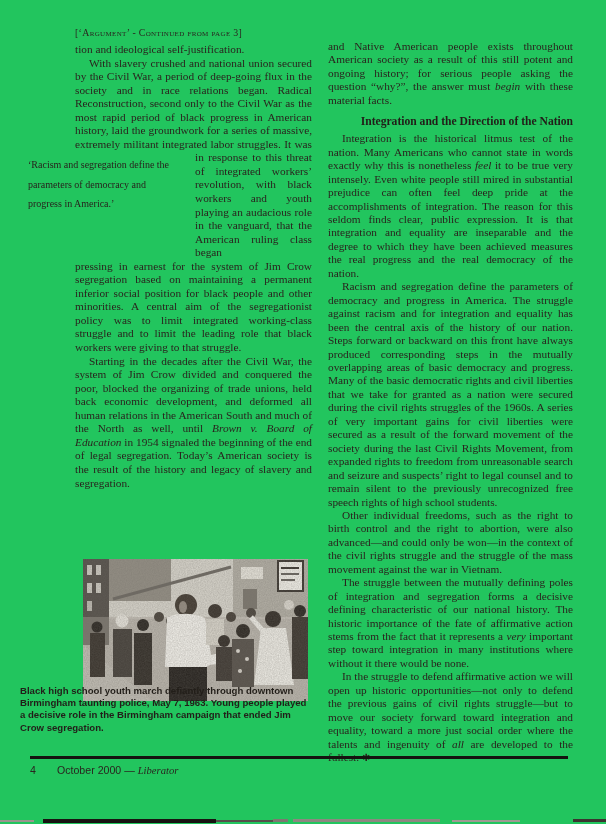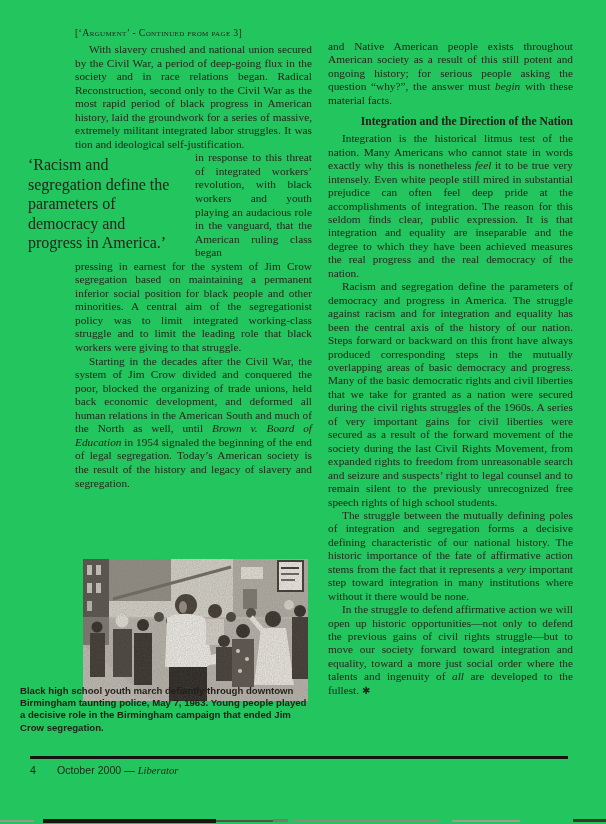--- a/index.html
+++ b/index.html
@@ -20,21 +20,21 @@
   .body-p{
     margin:0;font-size:11.3px;line-height:13.55px;text-align:justify;
     color:#2a241e;
   }
   .ml{margin-left:47px;}
   .indent{text-indent:14px;}
   .cont{text-align-last:justify;}
   .pullwrap{overflow:visible;}
   .pull-quote{
     float:left;width:150px;margin:4px 17px 0 0;min-height:96px;
-    font-size:16px;line-height:19.5px;color:#28231d;text-align:left;
+    font-size:10px;line-height:19.5px;color:#28231d;text-align:left;
   }
   .clear{clear:left;}
 
   
   .photo{position:absolute;left:83px;top:559px;width:225px;height:142px;}
   .photo svg{display:block;}
   .caption{
     position:absolute;left:20px;top:685px;width:290px;
     font-family:"Liberation Sans", sans-serif;font-weight:bold;
     font-size:9.6px;line-height:12.2px;color:#221e19;text-align:left;
@@ -71,23 +71,23 @@
   i{font-style:italic;}
 </style>
 </head>
 <body>
 
 <div class="page">
 
   <div class="col-left">
     <div class="continued-note">[‘Argument’ - Continued from page 3]</div>
 
+    <p class="body-p ml">tion and ideological self-justification.</p>
+
     <p class="body-p ml indent cont">With slavery crushed and national union secured by the Civil War, a period of deep-going flux in the society and in race relations began. Radical Reconstruction, second only to the Civil War as the most rapid period of black progress in American history, laid the groundwork for a series of massive, extremely militant integrated labor struggles. It was</p>
-
-    <p class="body-p ml">tion and ideological self-justification.</p>
 
     <div class="pullwrap">
       <div class="pull-quote">‘Racism and segregation define the parameters of democracy and progress in America.’</div>
       <p class="body-p cont">in response to this threat of integrated workers’ revolution, with black workers and youth playing an audacious role in the vanguard, that the American ruling class began</p>
     </div>
 
     <p class="body-p ml clear">pressing in earnest for the system of Jim Crow segregation based on maintaining a permanent inferior social position for black people and other minorities. A central aim of the segregationist policy was to limit integrated working-class struggle and to limit the leading role that black workers were giving to that struggle.</p>
 
     <p class="body-p ml indent"><span>Starting in the decades after the Civil War, the system of Jim Crow divided and conquered the poor, blocked the organizing of trade unions, held back economic development, and deformed all human relations in the American South and much of the North as well, until </span><i>Brown v. Board of Education</i><span> in 1954 signaled the beginning of the end of legal segregation. Today’s American society is the result of the history and legacy of slavery and segregation.</span></p>
 
@@ -167,20 +167,21 @@
 
   <div class="col-right">
     <p class="body-p"><span>and Native American people exists throughout American society as a result of this still potent and ongoing history; for serious people asking the question “why?”, the answer must </span><i>begin</i><span> with these material facts.</span></p>
 
     <h3 class="section-heading">Integration and the Direction of the Nation</h3>
 
     <p class="body-p indent"><span>Integration is the historical litmus test of the nation. Many Americans who cannot state in words exactly why this is nonetheless </span><i>feel</i><span> it to be true very intensely. Even white people still mired in substantial prejudice can often feel deep pride at the accomplishments of integration. The reason for this seldom finds clear, public expression. It is that integration and equality are inseparable and the degree to which they have been achieved measures the real progress and the real democracy of the nation.</span></p>
 
     <p class="body-p indent">Racism and segregation define the parameters of democracy and progress in America. The struggle against racism and for integration and equality has been the central axis of the history of our nation. Steps forward or backward on this front have always produced corresponding steps in the mutually overlapping areas of basic democracy and progress. Many of the basic democratic rights and civil liberties that we take for granted as a nation were secured during the civil rights struggles of the 1960s. A series of very important gains for civil liberties were secured as a result of the forward movement of the society during the last Civil Rights Movement, from expanded rights to freedom from unreasonable search and seizure and suspects’ right to legal counsel and to remain silent to the previously unrecognized free speech rights of high school students.</p>
 
+    <p class="body-p indent">Other individual freedoms, such as the right to birth control and the right to abortion, were also advanced—and could only be won—in the context of the civil rights struggle and the struggle of the mass movement against the war in Vietnam.</p>
 
     <p class="body-p indent"><span>The struggle between the mutually defining poles of integration and segregation forms a decisive defining characteristic of our national history. The historic importance of the fate of affirmative action stems from the fact that it represents a </span><i>very</i><span> important step toward integration in many institutions where without it there would be none.</span></p>
 
     <p class="body-p indent"><span>In the struggle to defend affirmative action we will open up historic opportunities—not only to defend the previous gains of civil rights struggle—but to move our society forward toward integration and equality, toward a more just social order where the talents and ingenuity of </span><i>all</i><span> are developed to the fullest. </span><span class="end-mark">✱</span></p>
   </div>
 
   <div class="footer-rule"></div>
   <div class="footer">
     <span class="page-number">4</span>
     <span class="footer-issue"><span>October 2000 — </span><span class="mag">Liberator</span></span>

